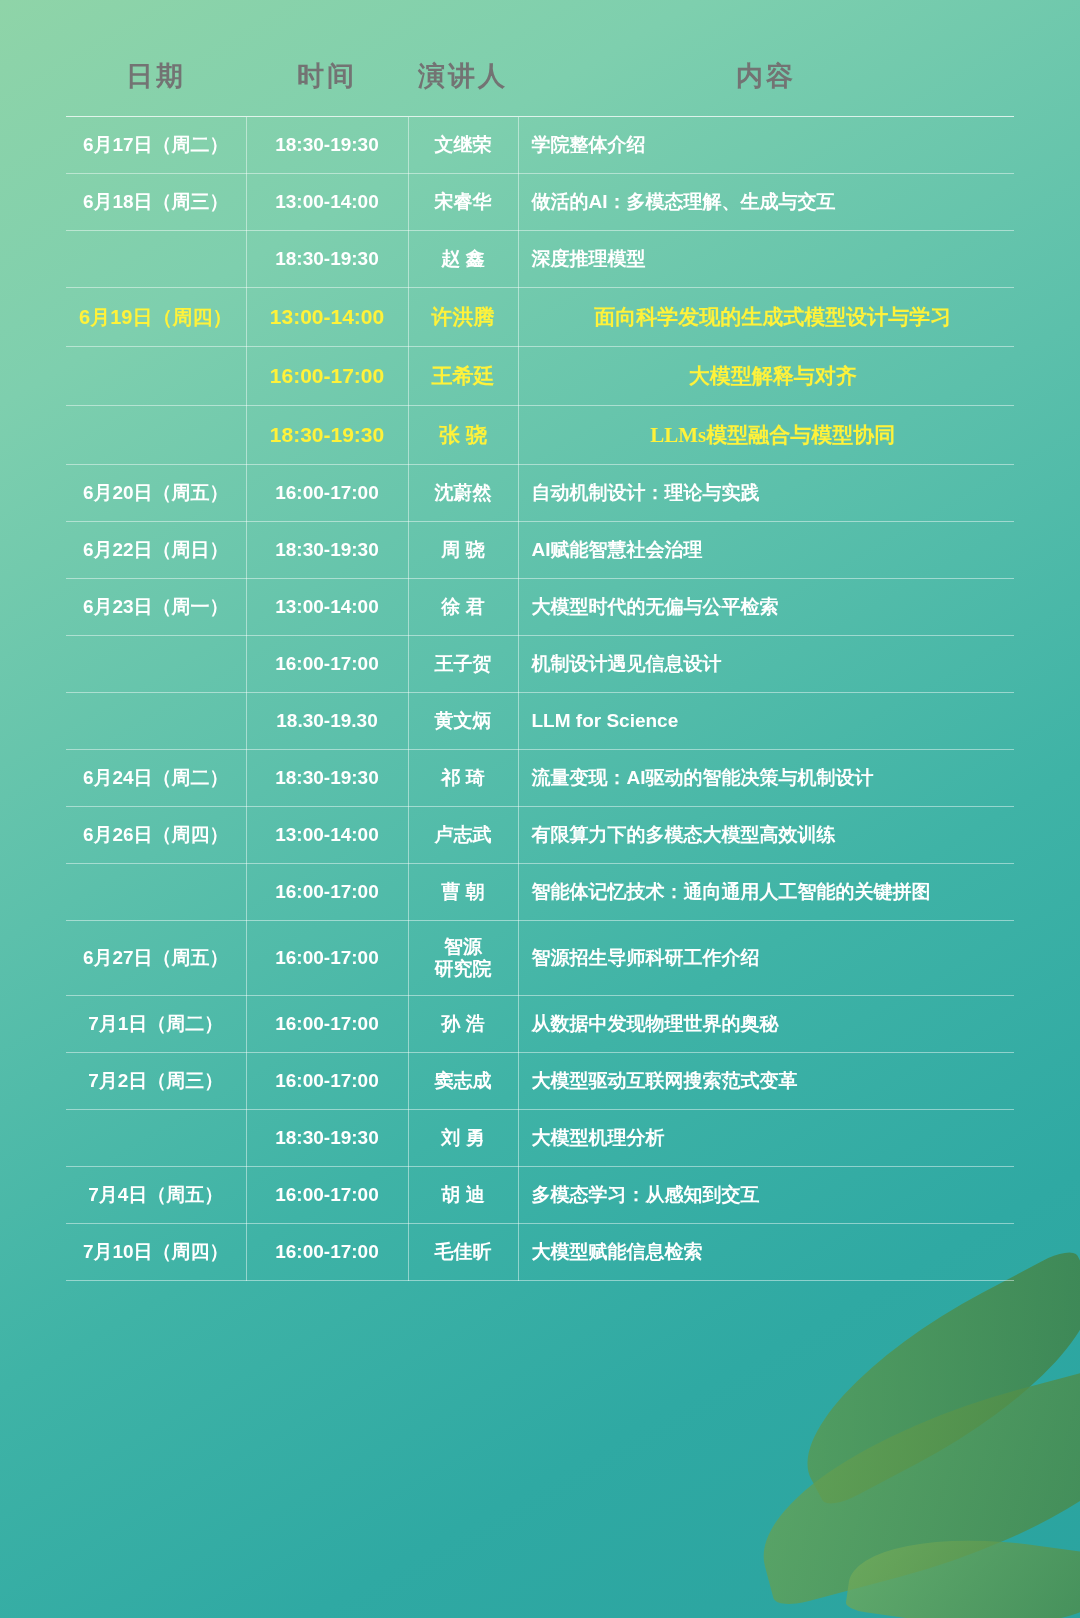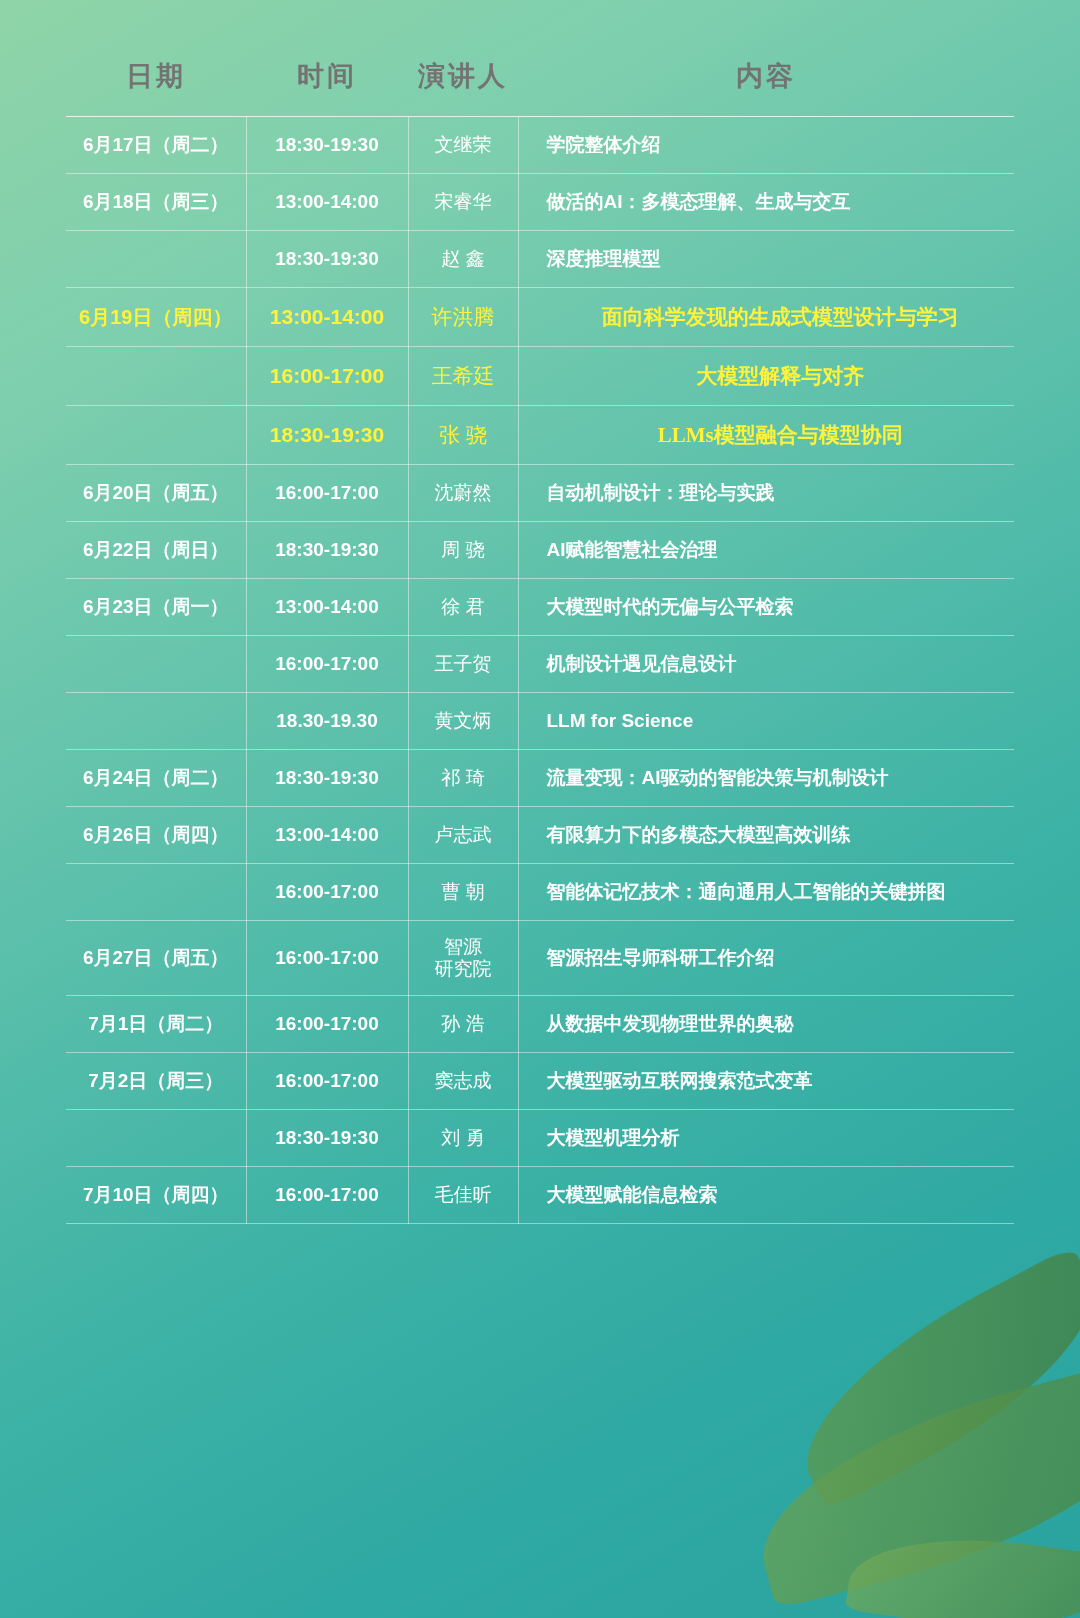--- a/index.html
+++ b/index.html
@@ -74,22 +74,22 @@
   tbody td {
     color: #ffffff;
     font-size: 19px;
     padding: 15px 0;
     border-bottom: 1px solid rgba(255,255,255,0.45);
     vertical-align: middle;
     white-space: nowrap;
   }
   td.date  { text-align: center; font-weight: bold; border-right: 1px solid rgba(255,255,255,0.45); }
   td.time  { text-align: center; font-weight: bold; border-right: 1px solid rgba(255,255,255,0.45); }
-  td.spk   { text-align: center; font-weight: normal; border-right: 1px solid rgba(255,255,255,0.45); }
-  td.topic { text-align: left; padding-left: 28px; font-weight: bold; white-space: normal; }
+  td.spk   { text-align: center; font-weight: bold; border-right: 1px solid rgba(255,255,255,0.45); }
+  td.topic { text-align: left; padding-left: 13px; font-weight: bold; white-space: normal; }
 
   td.spk .two-line { line-height: 1.15; display: inline-block; }
 
   tr.hl td { color: #fff23a; font-size: 21px; text-align: center; }
   tr.hl td.topic { font-size: 21px; font-family: Liberation Serif, serif; }
   tr.hl td.date { font-size: 20px; }
 
   tr.last td { border-bottom: 1px solid rgba(255,255,255,0.45); }
 </style>
 </head>
@@ -217,20 +217,26 @@
           <td class="time">16:00-17:00</td>
           <td class="spk">窦志成</td>
           <td class="topic">大模型驱动互联网搜索范式变革</td>
         </tr>
         <tr>
           <td class="date"></td>
           <td class="time">18:30-19:30</td>
           <td class="spk">刘 勇</td>
           <td class="topic">大模型机理分析</td>
         </tr>
+        <tr>
+          <td class="date">7月4日（周五）</td>
+          <td class="time">16:00-17:00</td>
+          <td class="spk">胡 迪</td>
+          <td class="topic">多模态学习：从感知到交互</td>
+        </tr>
         <tr class=" last">
           <td class="date">7月10日（周四）</td>
           <td class="time">16:00-17:00</td>
           <td class="spk">毛佳昕</td>
           <td class="topic">大模型赋能信息检索</td>
         </tr>
       </tbody>
   </table>
 </div>
 

